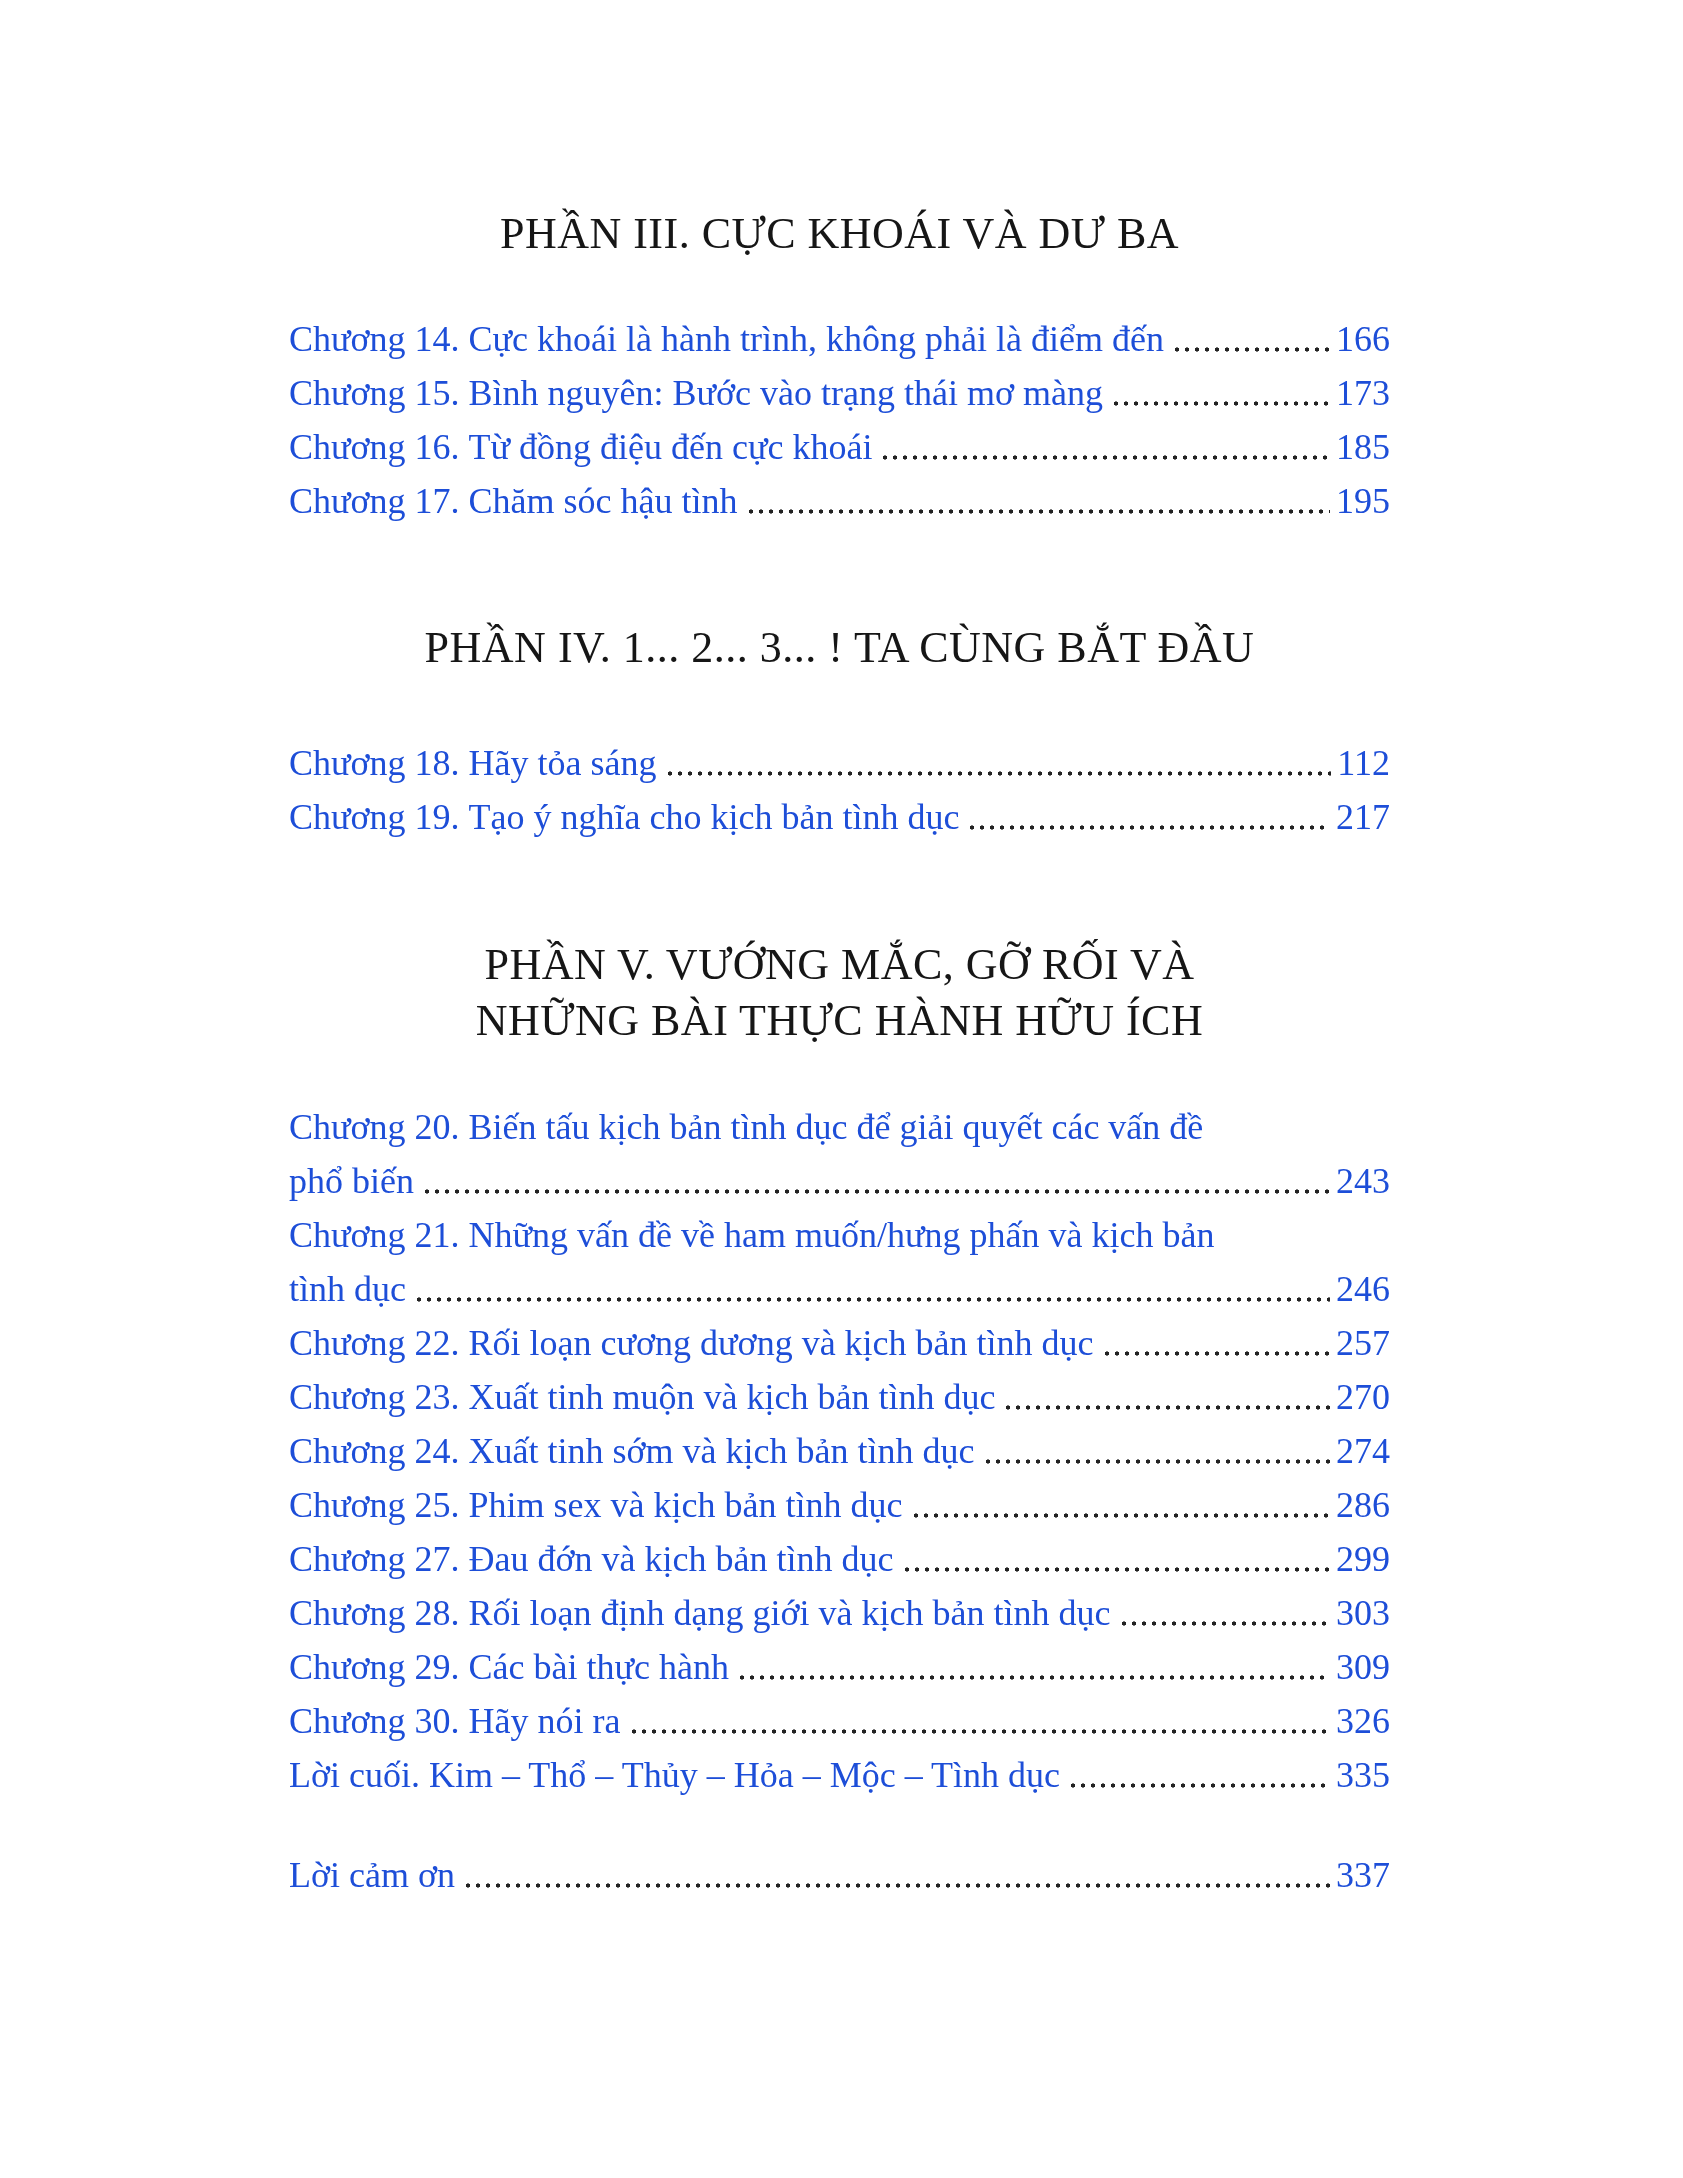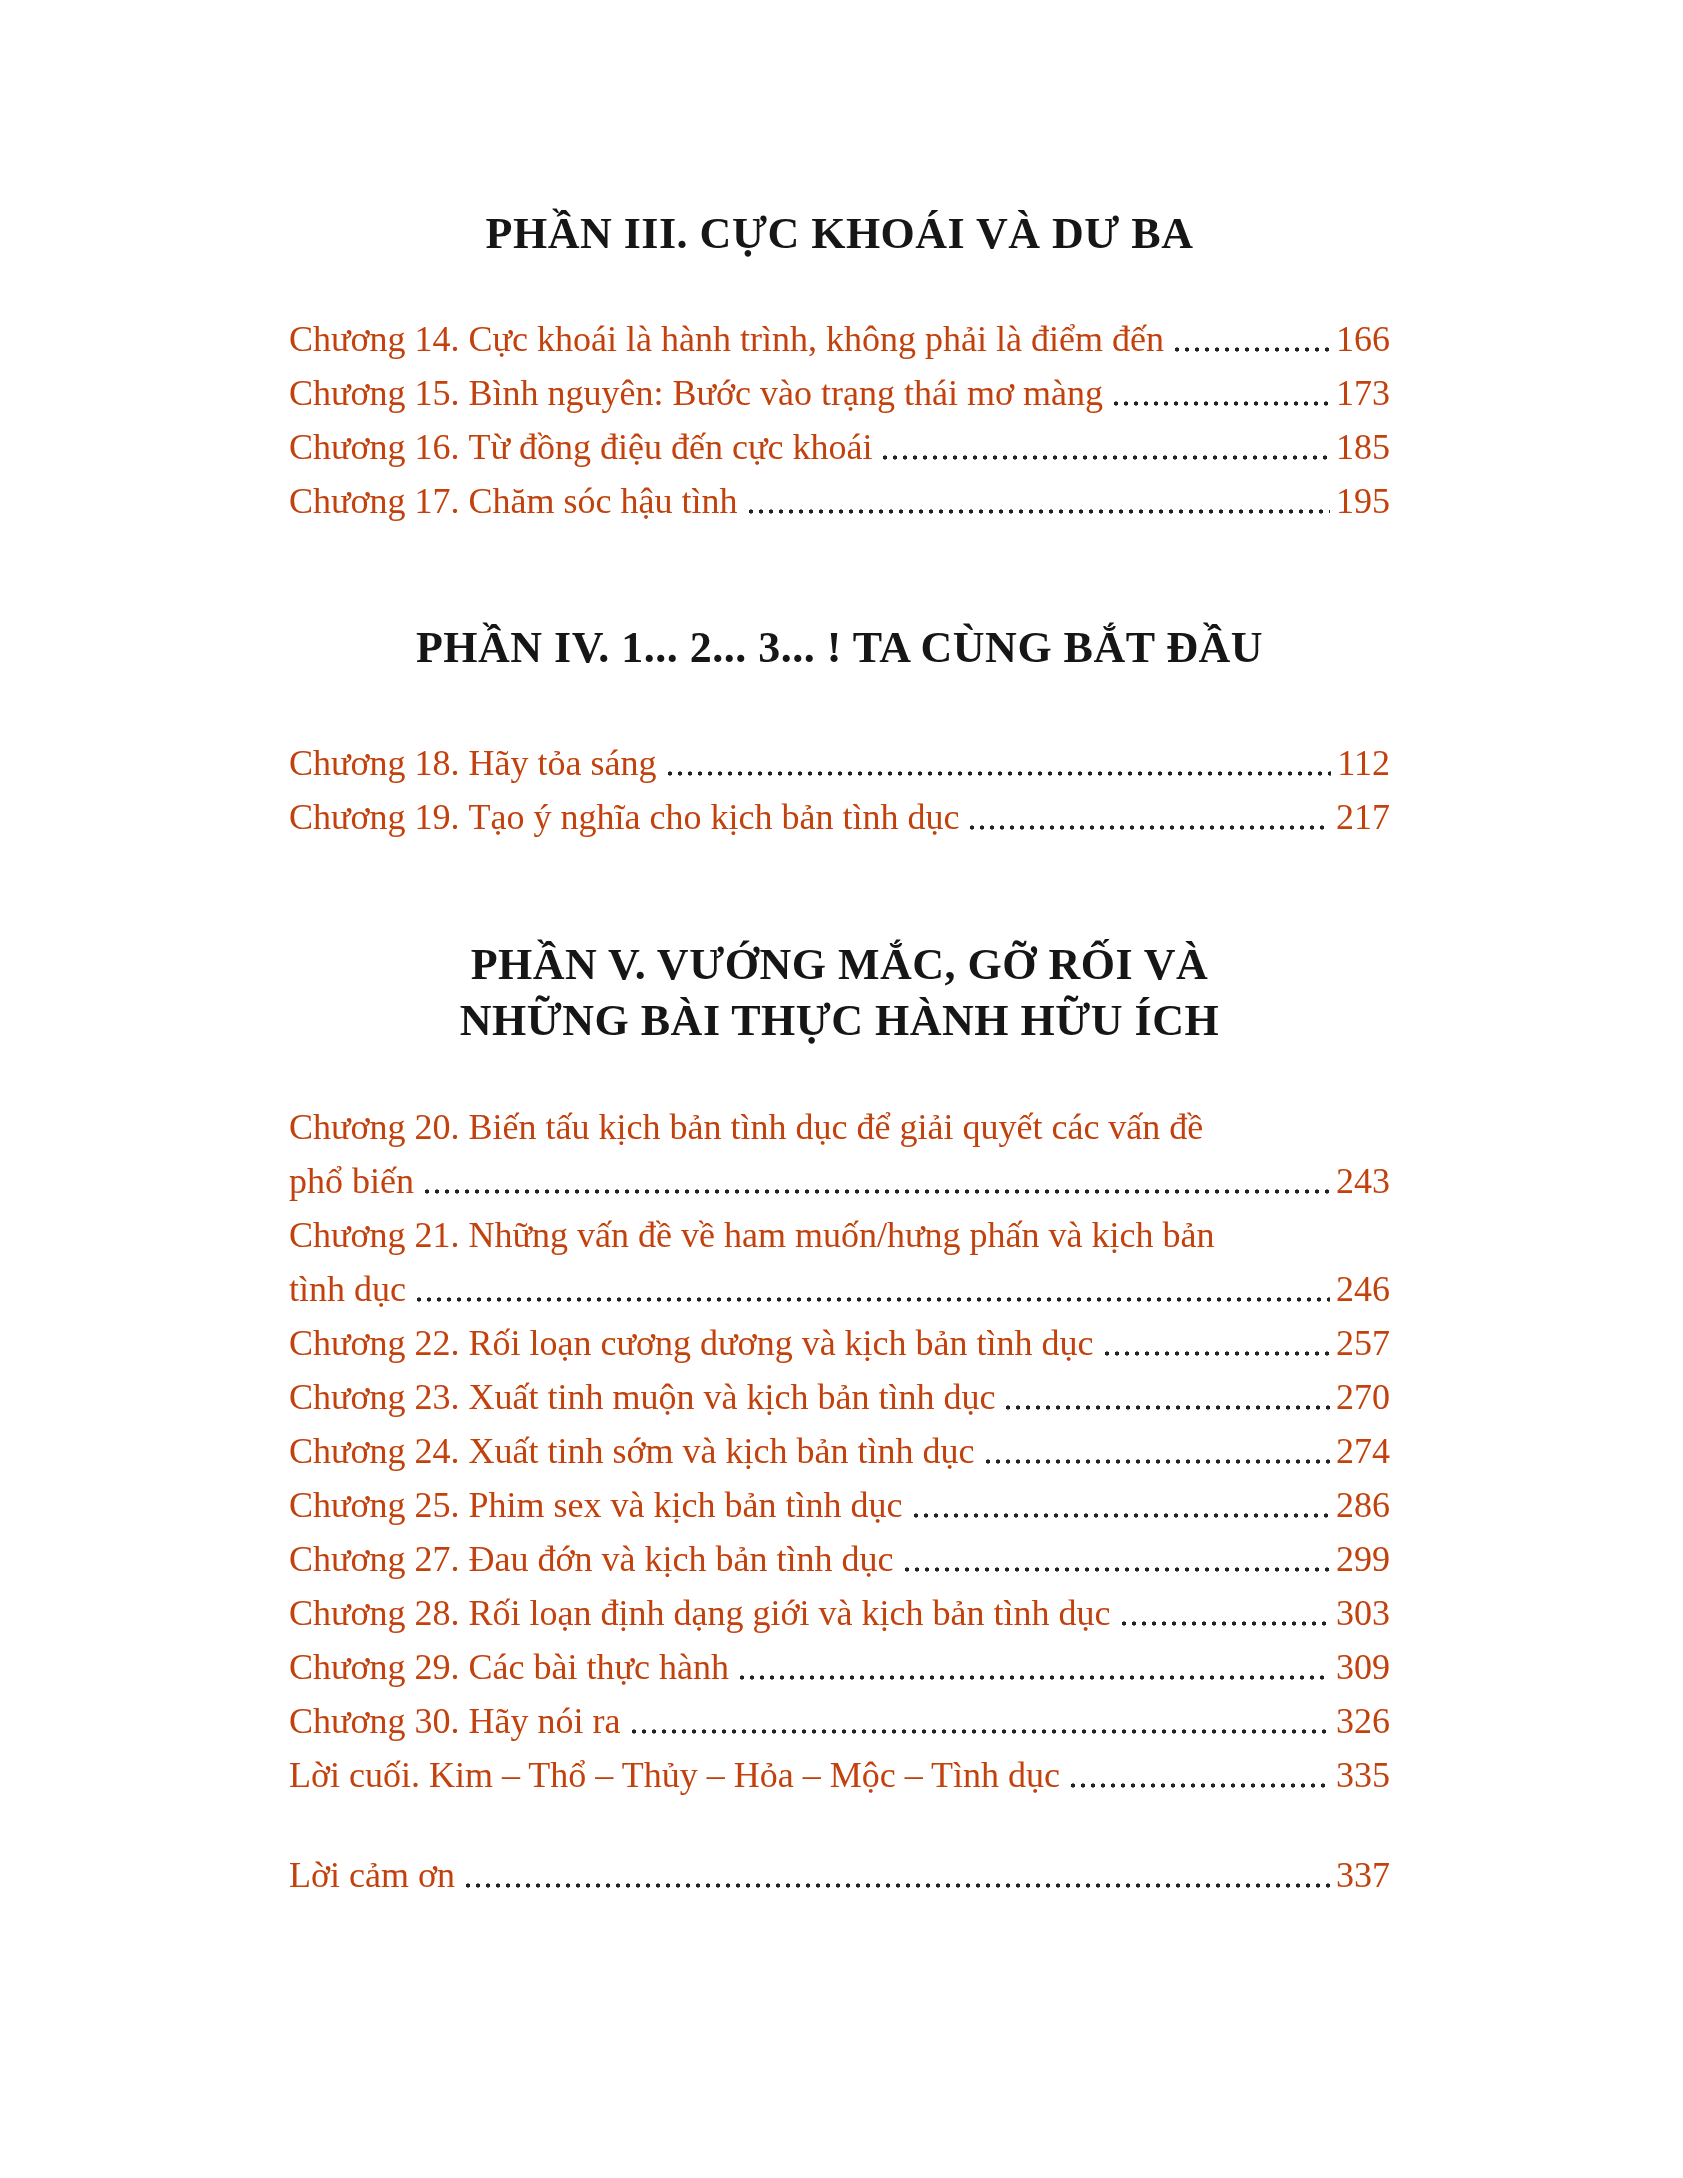--- a/index.html
+++ b/index.html
@@ -15,42 +15,42 @@
   }
   .content {
     position: absolute;
     left: 289px;
     top: 0;
     width: 1101px;
   }
   .section { width: 100%; }
   .section-heading {
     text-align: center;
-    font-weight: bold;
+    font-weight: normal;
     font-size: 44px;
     line-height: 57px;
     letter-spacing: 0.5px;
     color: #161616;
   }
   .heading-line { line-height: 56px; }
   
   .section:nth-of-type(1) { margin-top: 206px; }
   .section:nth-of-type(1) .section-heading { margin-bottom: 50px; }
   .section:nth-of-type(2) { margin-top: 92px; }
   .section:nth-of-type(2) .section-heading { margin-bottom: 60px; }
   .section:nth-of-type(3) { margin-top: 93px; }
   .section:nth-of-type(3) .section-heading { margin-bottom: 51px; }
   .section:nth-of-type(4) { margin-top: 46px; }
 
   .entries { width: 100%; }
   .entry-row {
     display: flex;
     font-size: 36px;
     line-height: 54px;
-    color: #c2410c;
+    color: #1d4ed8;
   }
   .prefix { white-space: pre; }
   .title { font-weight: normal; white-space: pre; }
   .dots {
     flex: 1 1 auto;
     min-width: 14px;
     margin: 0 6px 0 6px;
     background-image: radial-gradient(circle, #222222 1.9px, rgba(0,0,0,0) 2.3px);
     background-size: 10px 5px;
     background-repeat: repeat-x;

